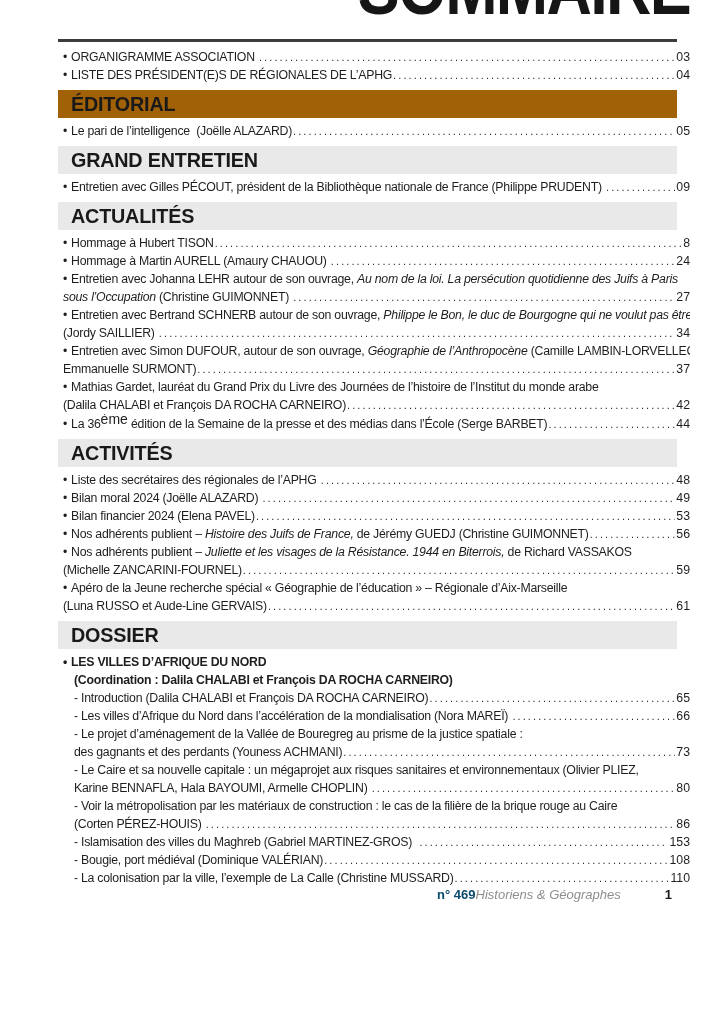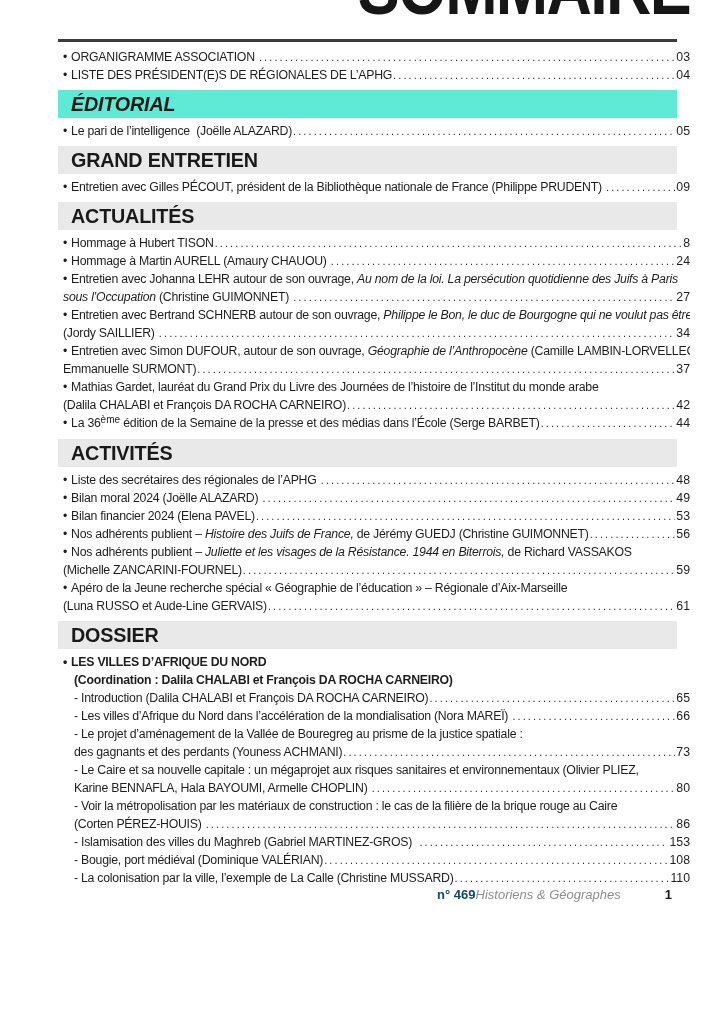--- a/index.html
+++ b/index.html
@@ -34,21 +34,21 @@
   }
   .row {
     display:flex; align-items:baseline; line-height:18px; overflow:hidden;
     font-size:12.3px; letter-spacing:-0.25px; padding-left:5px;
   }
   .row.ind1 { padding-left:16px; }
   .row.bold { font-weight:bold; }
   .row-text { white-space:pre; flex:0 1 auto; overflow:hidden; }
   .bullet { margin-right:4px; }
   .seg.i { font-style:italic; }
-  .seg .sup, .seg.sup { font-size:10px; position:relative; top:-4px; letter-spacing:0; }
+  .seg .sup, .seg.sup { font-size:14px; position:relative; top:-4px; letter-spacing:0; }
   .dots {
     flex:1 1 0; min-width:6px; overflow:hidden; white-space:nowrap;
     font-size:11px; letter-spacing:2.1px; color:#2b2b2b; margin:0 1px;
   }
   .dots::after {
     content:"........................................................................................................................................................................................................................................................................";
   }
   .pg { flex:0 0 auto; white-space:nowrap; letter-spacing:0; }
   .footer {
     margin-top:auto; padding:0 18px 20px 0;
@@ -71,21 +71,21 @@
       <div class="row">
         <span class="row-text"><span class="bullet">•</span><span class="seg">ORGANIGRAMME ASSOCIATION </span></span>
         <span class="dots"></span>
         <span class="pg">03</span>
       </div>
       <div class="row">
         <span class="row-text"><span class="bullet">•</span><span class="seg">LISTE DES PRÉSIDENT(E)S DE RÉGIONALES DE L’APHG</span></span>
         <span class="dots"></span>
         <span class="pg">04</span>
       </div>
-      <div class="band" style="background: #5eead4; font-style: italic;">
+      <div class="band" style="background: #a16207;">
         <h2>ÉDITORIAL</h2>
       </div>
       <div class="row">
         <span class="row-text"><span class="bullet">•</span><span class="seg">Le pari de l’intelligence  (Joëlle ALAZARD)</span></span>
         <span class="dots"></span>
         <span class="pg">05</span>
       </div>
       <div class="band" style="background: rgb(233, 233, 233);">
         <h2>GRAND ENTRETIEN</h2>
       </div>

